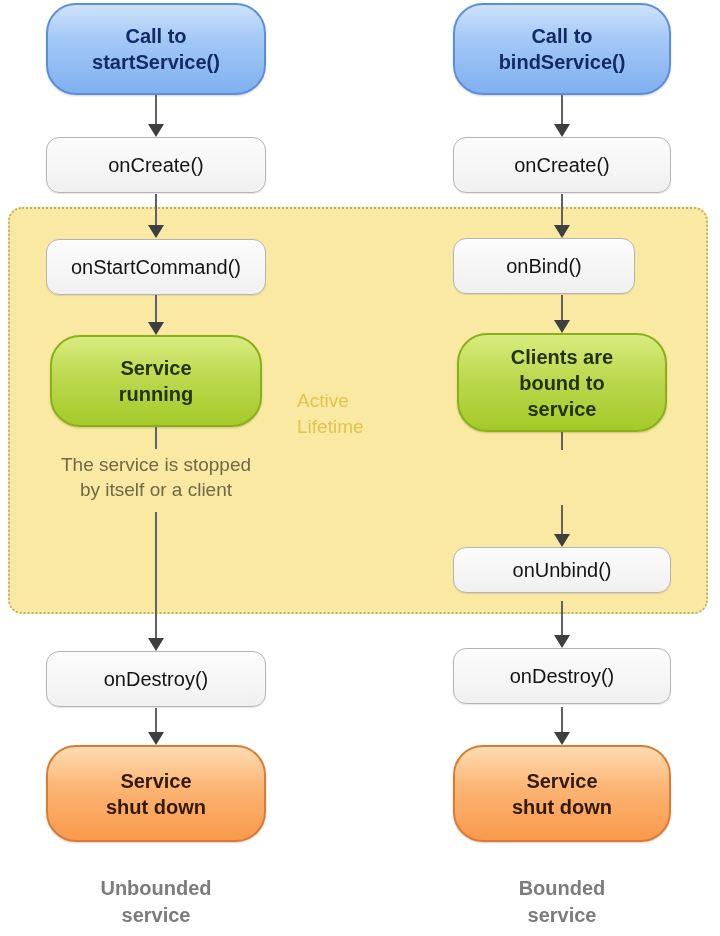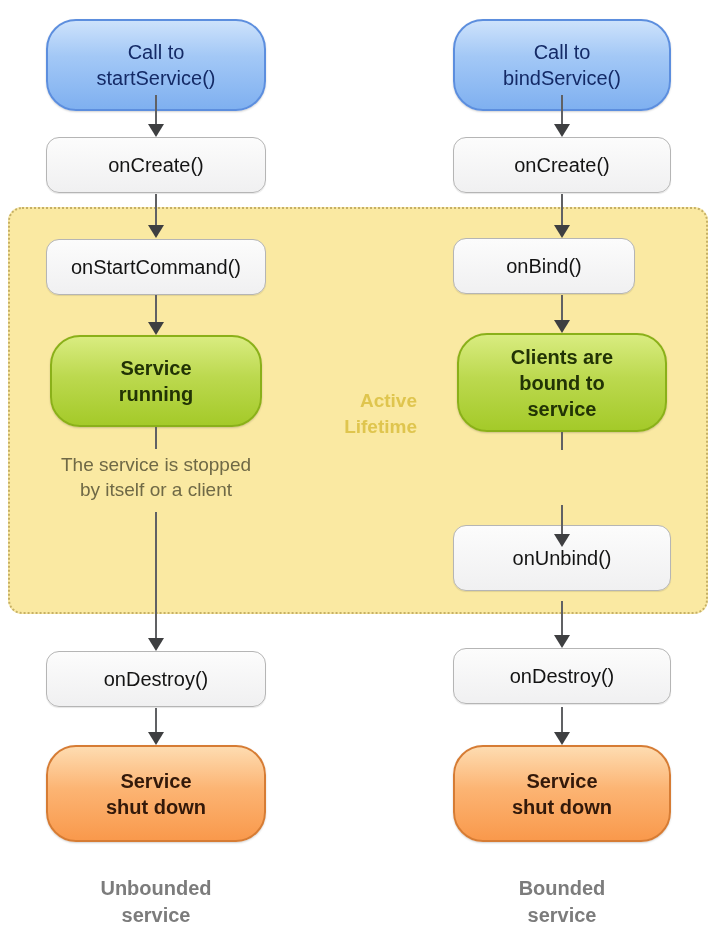--- a/index.html
+++ b/index.html
@@ -20,45 +20,44 @@
     width: 700px; height: 407px;
     background: #fae9a2;
     border: 2px dotted #c6b065;
     border-radius: 14px;
     box-sizing: border-box;
   }
   .region-label {
     position: absolute;
     left: 297px; top: 388px;
     width: 120px;
-    text-align: right;
+    text-align: left;
     font-size: 19px;
-    font-weight: bold;
+    font-weight: normal;
     line-height: 26px;
     color: #dfc54e;
   }
 
   
   .node {
     position: absolute;
     display: flex;
     align-items: center;
     justify-content: center;
     text-align: center;
     box-sizing: border-box;
   }
   .call {
     width: 220px; height: 92px;
     border-radius: 30px;
     background: linear-gradient(180deg, #cde2fb 0%, #a3c8f6 40%, #7fb0f0 100%);
     border: 2px solid #5c8ede;
     color: #142a66;
-    font-size: 20px; font-weight: normal; line-height: 26px;
+    font-size: 20px; font-weight: bold; line-height: 26px;
     box-shadow: 0 1px 2px rgba(0,0,0,0.18);
-    margin-top: 16px;
   }
   .method {
     width: 220px; height: 56px;
     border-radius: 13px;
     background: linear-gradient(180deg, #fcfcfc, #f0f0f1);
     border: 1px solid #b5b5b5;
     color: #141414;
     font-size: 20px;
     box-shadow: 0 1px 1px rgba(0,0,0,0.10);
   }
@@ -169,21 +168,21 @@
 
   <div class="node method" style="left:453px; top:137px; width:218px;">onCreate()</div>
 
   <div class="node method" style="left:453px; top:238px; width:182px;">onBind()</div>
 
   <div class="node state-green pre" style="left:457px; top:333px; width:210px; height:99px;">Clients are
 bound to
 service</div>
 
 
-  <div class="node method" style="left:453px; top:525px; width:218px; height:66px;">onUnbind()</div>
+  <div class="node method" style="left:453px; top:547px; width:218px; height:46px;">onUnbind()</div>
 
   <div class="node method" style="left:453px; top:648px; width:218px;">onDestroy()</div>
 
   <div class="node state-orange pre" style="left:453px; top:745px; width:218px;">Service
 shut down</div>
 
   <div class="col-label pre" style="left:462px; top:875px; width:200px;">Bounded
 service</div>
 
   <div class="arrow" style="left:554px; top:95px; height:42px;">

